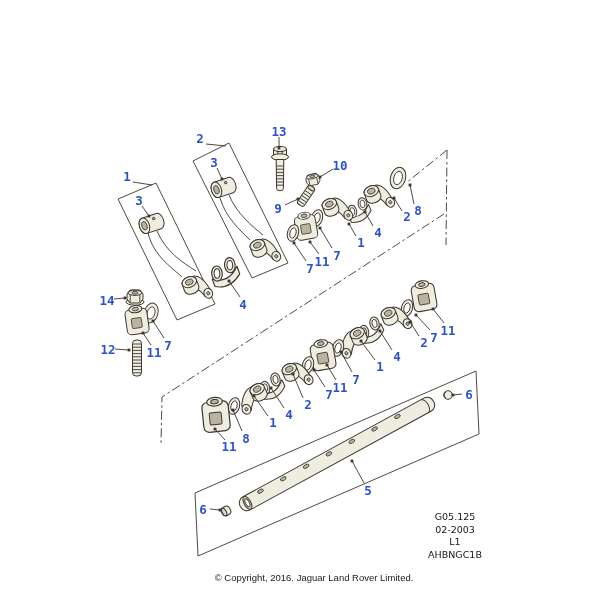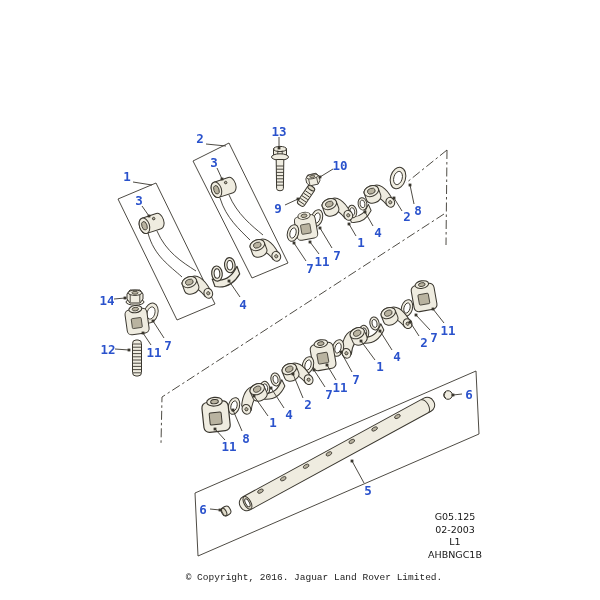--- a/index.html
+++ b/index.html
@@ -13,21 +13,21 @@
   .hole{fill:var(--bg);stroke:var(--line);stroke-width:0.9;}
   .bore{fill:var(--bore);stroke:var(--line);stroke-width:0.8;}
   .ln{fill:none;stroke:var(--line);stroke-width:0.9;}
   .boxln{fill:none;stroke:var(--line);stroke-width:0.9;}
   .phantom{fill:none;stroke:var(--line);stroke-width:0.9;stroke-dasharray:9 3 2.5 3;}
   .leader{stroke:var(--line);stroke-width:0.9;}
   .ldot{fill:var(--line);}
   .callout{font-family:"DejaVu Sans Mono","Liberation Mono",monospace;font-weight:bold;font-size:12.5px;fill:var(--label);text-anchor:middle;}
   .ref{font-family:"DejaVu Sans","Liberation Sans",sans-serif;font-size:9.5px;fill:#151515;text-anchor:middle;}
   #copyright{position:absolute;left:164px;top:572px;width:300px;text-align:center;
-    font-family:Liberation Mono, monospace;font-size:9.5px;color:#222;}
+    font-family:Liberation Sans, sans-serif;font-size:9.5px;color:#222;}
 </style>
 </head>
 <body>
 
 <svg id="diagram" width="600" height="600" viewBox="0 0 600 600" xmlns="http://www.w3.org/2000/svg">
   <defs>
     <g id="ring-s">
       <ellipse class="part" rx="5.5" ry="8.5"></ellipse>
       <ellipse class="hole" rx="3" ry="5.2"></ellipse>
     </g>

